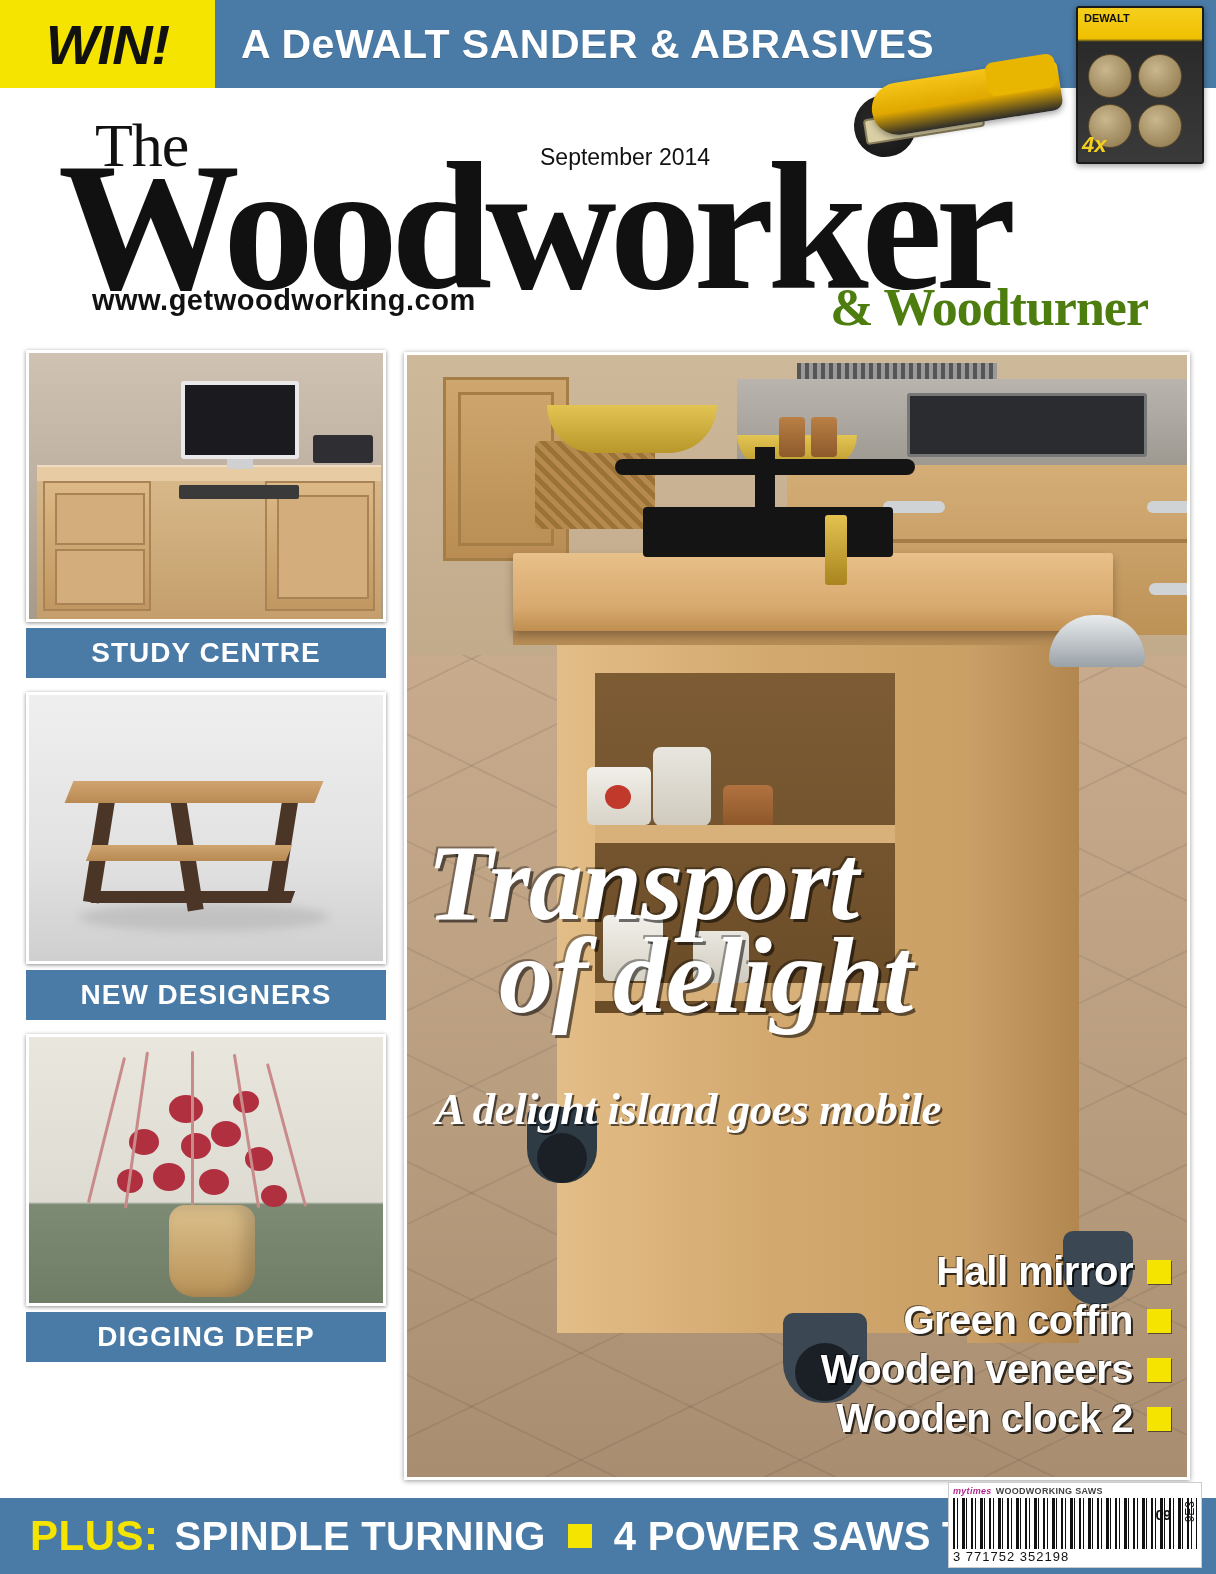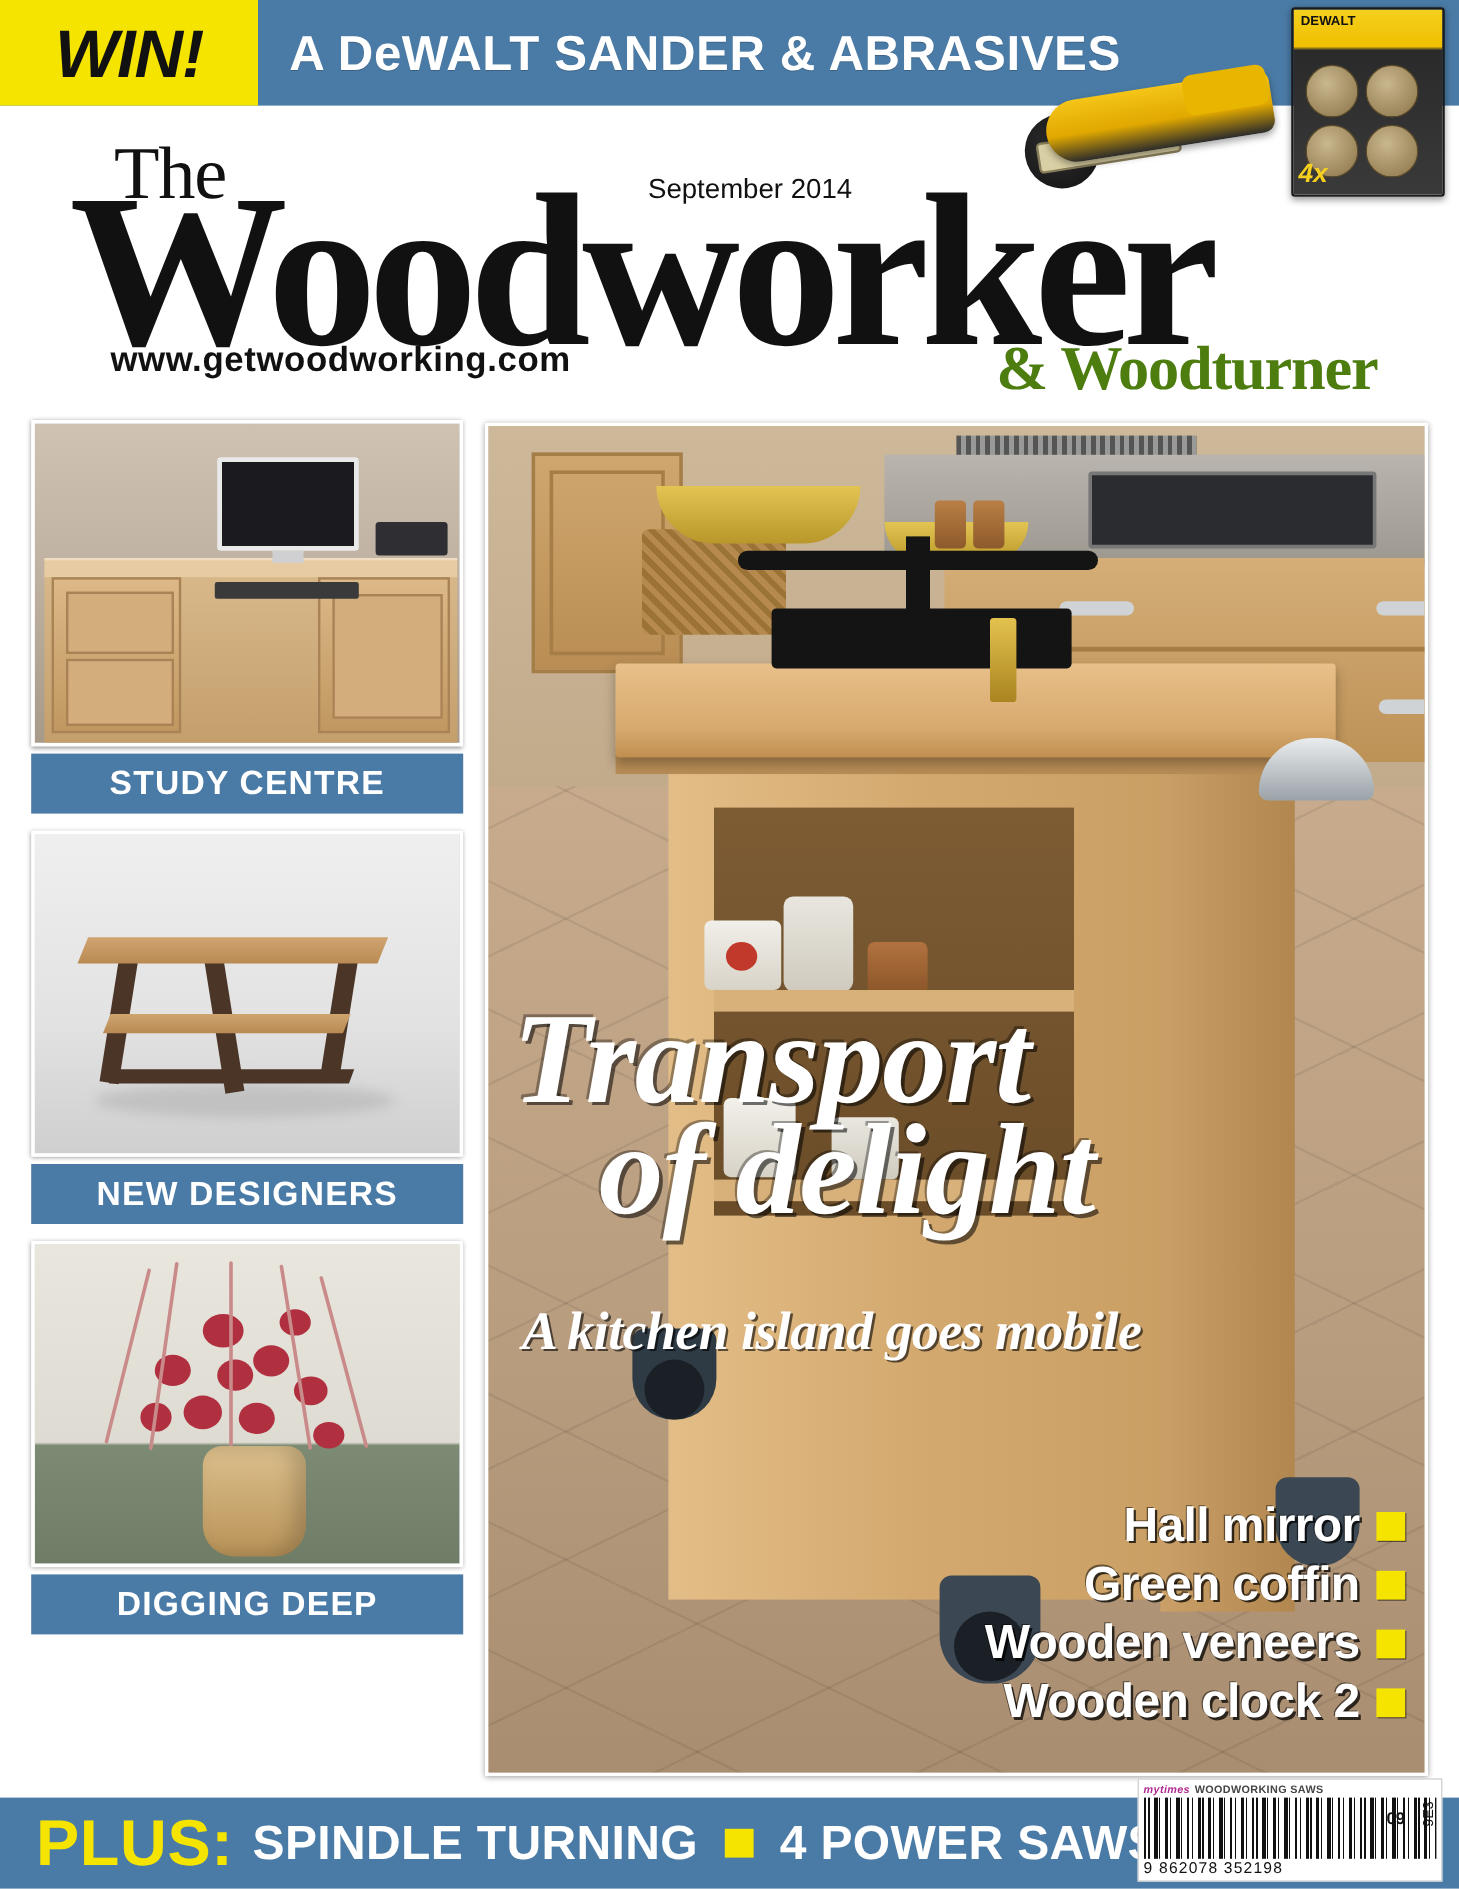--- a/index.html
+++ b/index.html
@@ -239,21 +239,21 @@
     width: 24px; height: 24px; background: #f5e400; margin-left: 14px;
     box-shadow: 1px 1px 0 rgba(0,0,0,.5);
   }
 
   
   .bottom-bar {
     position: absolute; left: 0; bottom: 0; width: 1216px; height: 76px;
     background: #4a7ba6; display: flex; align-items: center;
   }
   .plus-word {
-    color: #f5e400; font-weight: bold; font-size: 54px; padding-left: 30px;
+    color: #f5e400; font-weight: bold; font-size: 42px; padding-left: 30px;
     letter-spacing: 0.5px;
   }
   .plus-text {
     color: #fff; font-weight: bold; font-size: 40px; padding-left: 16px;
     letter-spacing: 0.3px; display: flex; align-items: center;
   }
   .plus-text .sq {
     width: 24px; height: 24px; background: #f5e400; margin: 0 22px;
     display: inline-block;
   }
@@ -410,21 +410,21 @@
     <div class="mp-candle1"></div>
     <div class="mp-bell"></div>
     <div class="mp-caster1"></div>
     <div class="mp-caster2"></div>
     <div class="mp-caster3"></div>
 
     <div class="cover-title">
       <span>Transport</span>
       <span class="l2">of delight</span>
     </div>
-    <div class="cover-sub">A kitchen island goes mobile</div>
+    <div class="cover-sub">A delight island goes mobile</div>
 
     <div class="bullets">
       <div class="bullet-row">
         <span class="label">Hall mirror</span>
         <span class="sq"></span>
       </div>
       <div class="bullet-row">
         <span class="label">Green coffin</span>
         <span class="sq"></span>
       </div>
@@ -447,18 +447,18 @@
       <span>4 POWER SAWS TESTED</span>
     </span>
   </div>
 
   <div class="barcode-box">
     <div class="barcode-brand">
       <span class="mag">mytimes</span>
       <span>WOODWORKING SAWS</span>
     </div>
     <div class="barcode-lines"></div>
-    <div class="barcode-num">9 862078 352198</div>
+    <div class="barcode-num">3 771752 352198</div>
     <div class="barcode-issue">09</div>
     <div class="barcode-side">9E3</div>
   </div>
 
 </div>
 
 </body></html>

